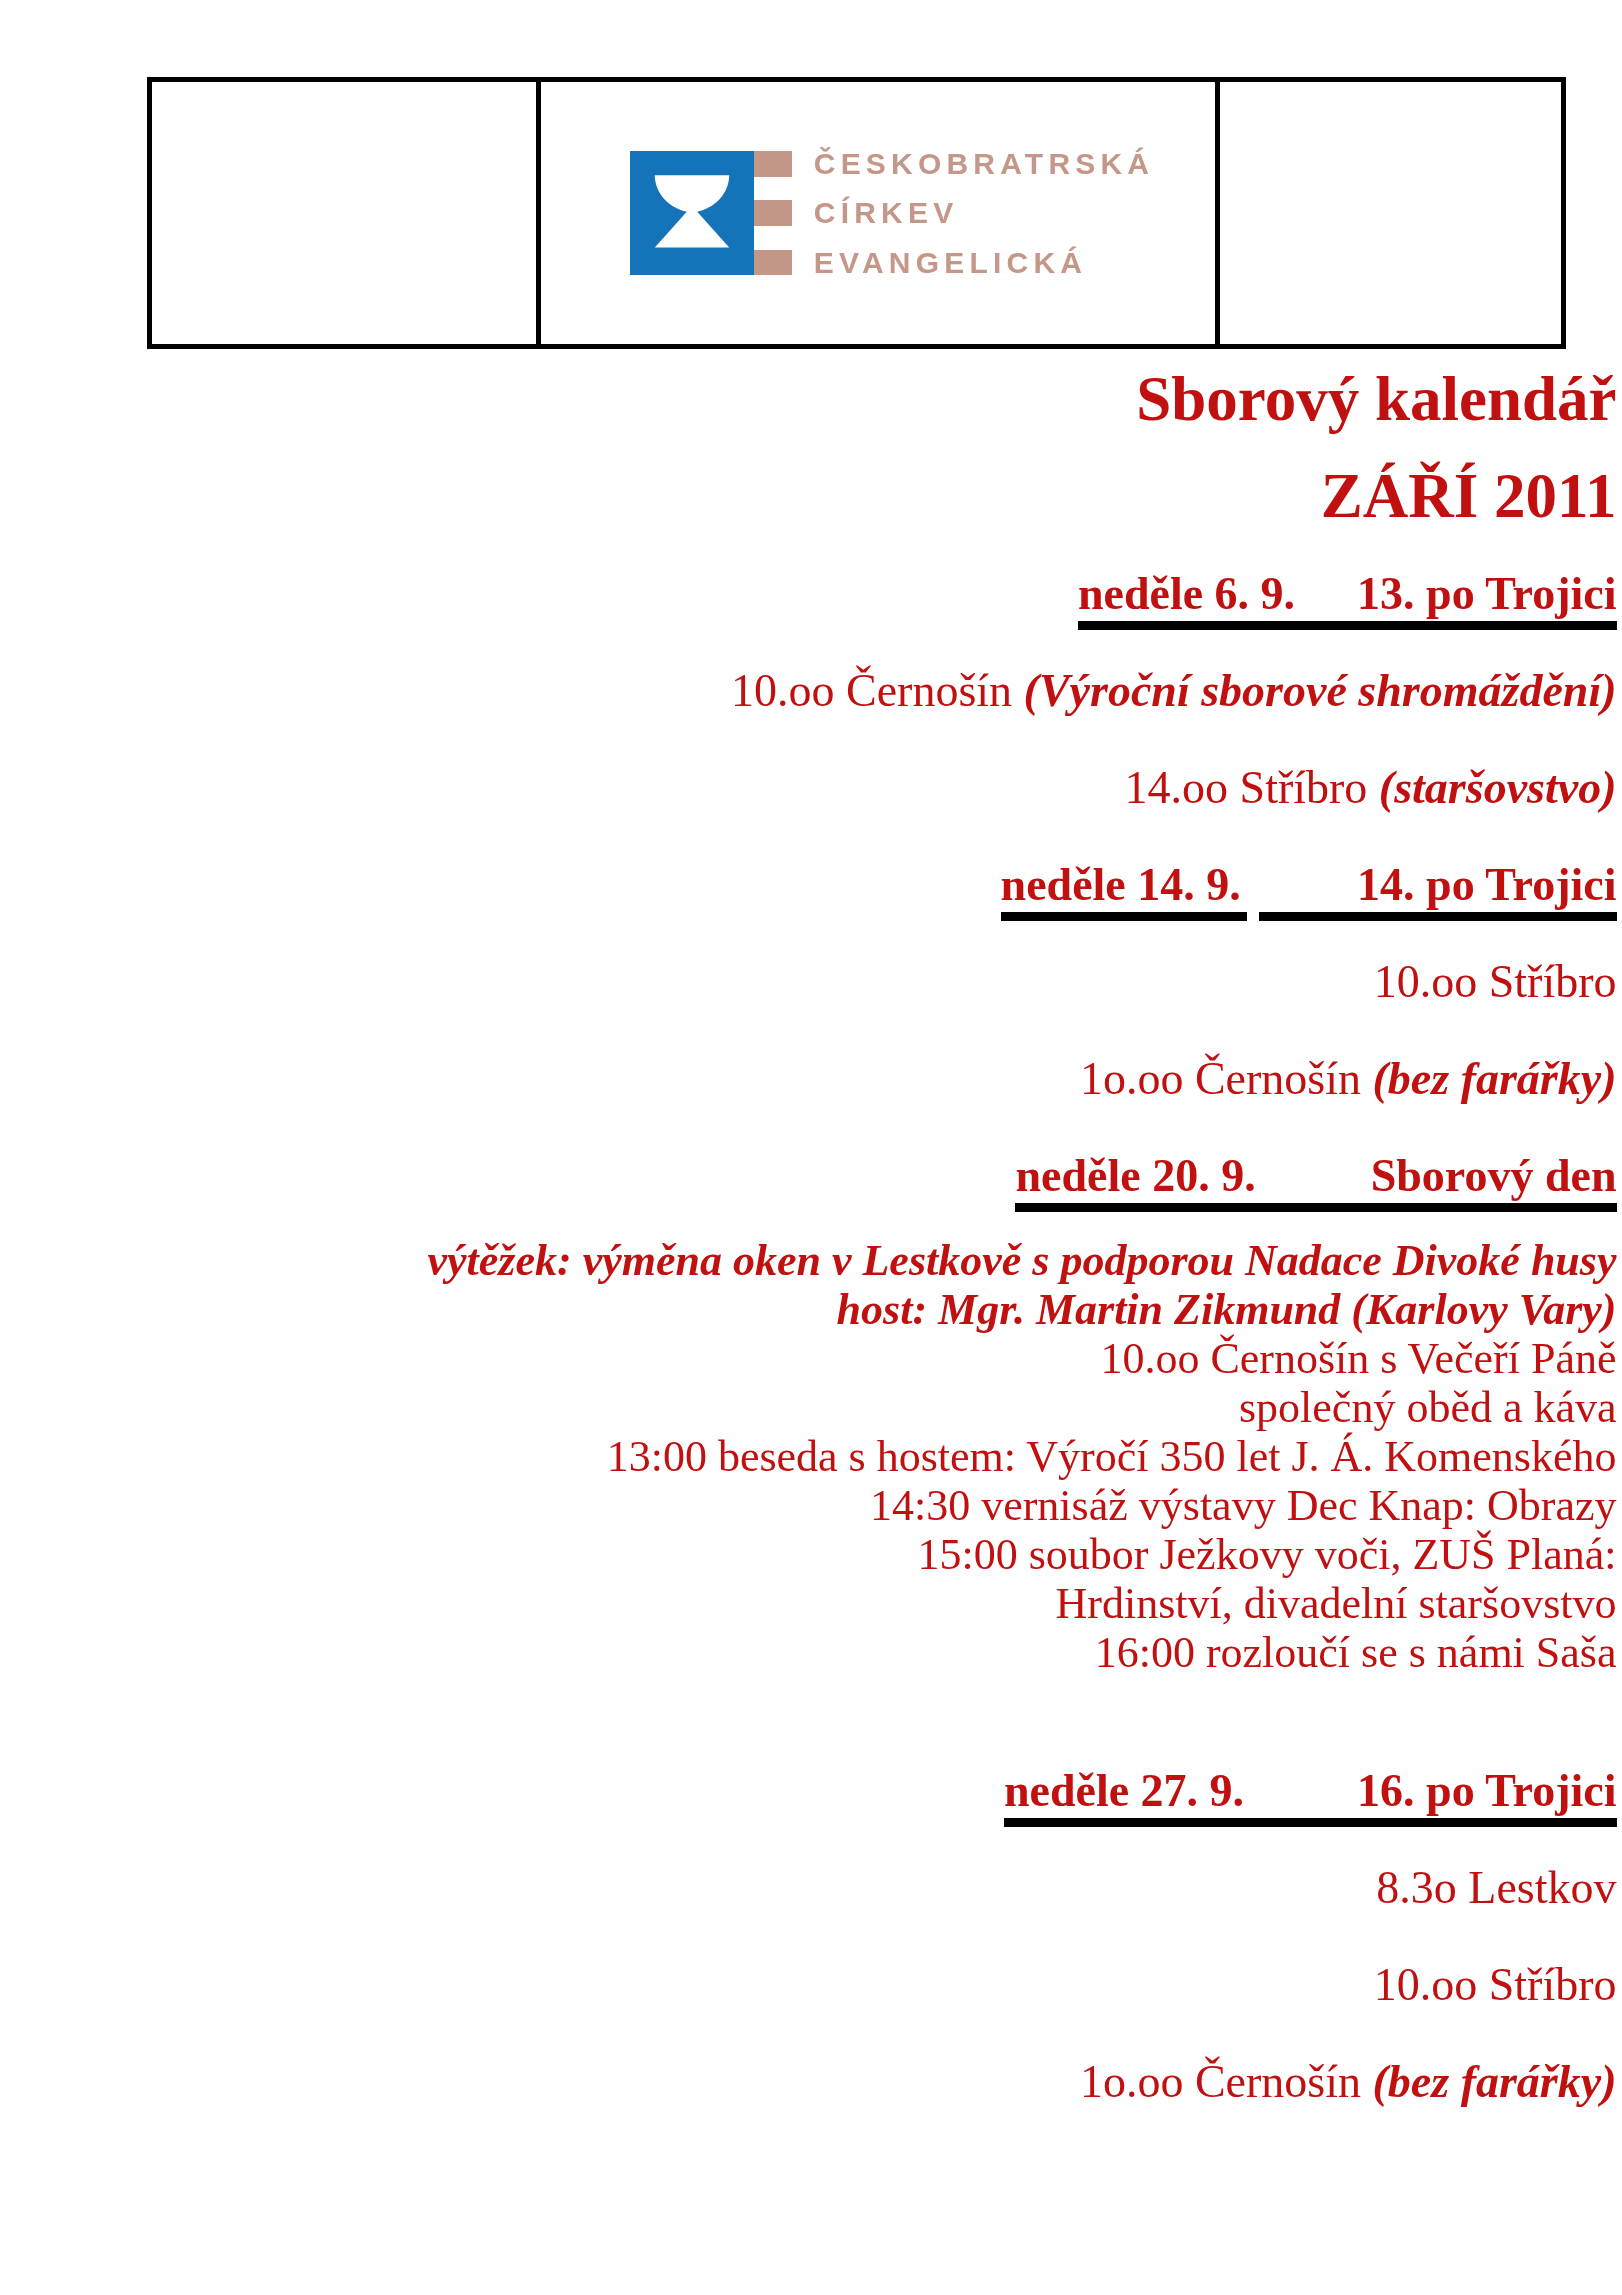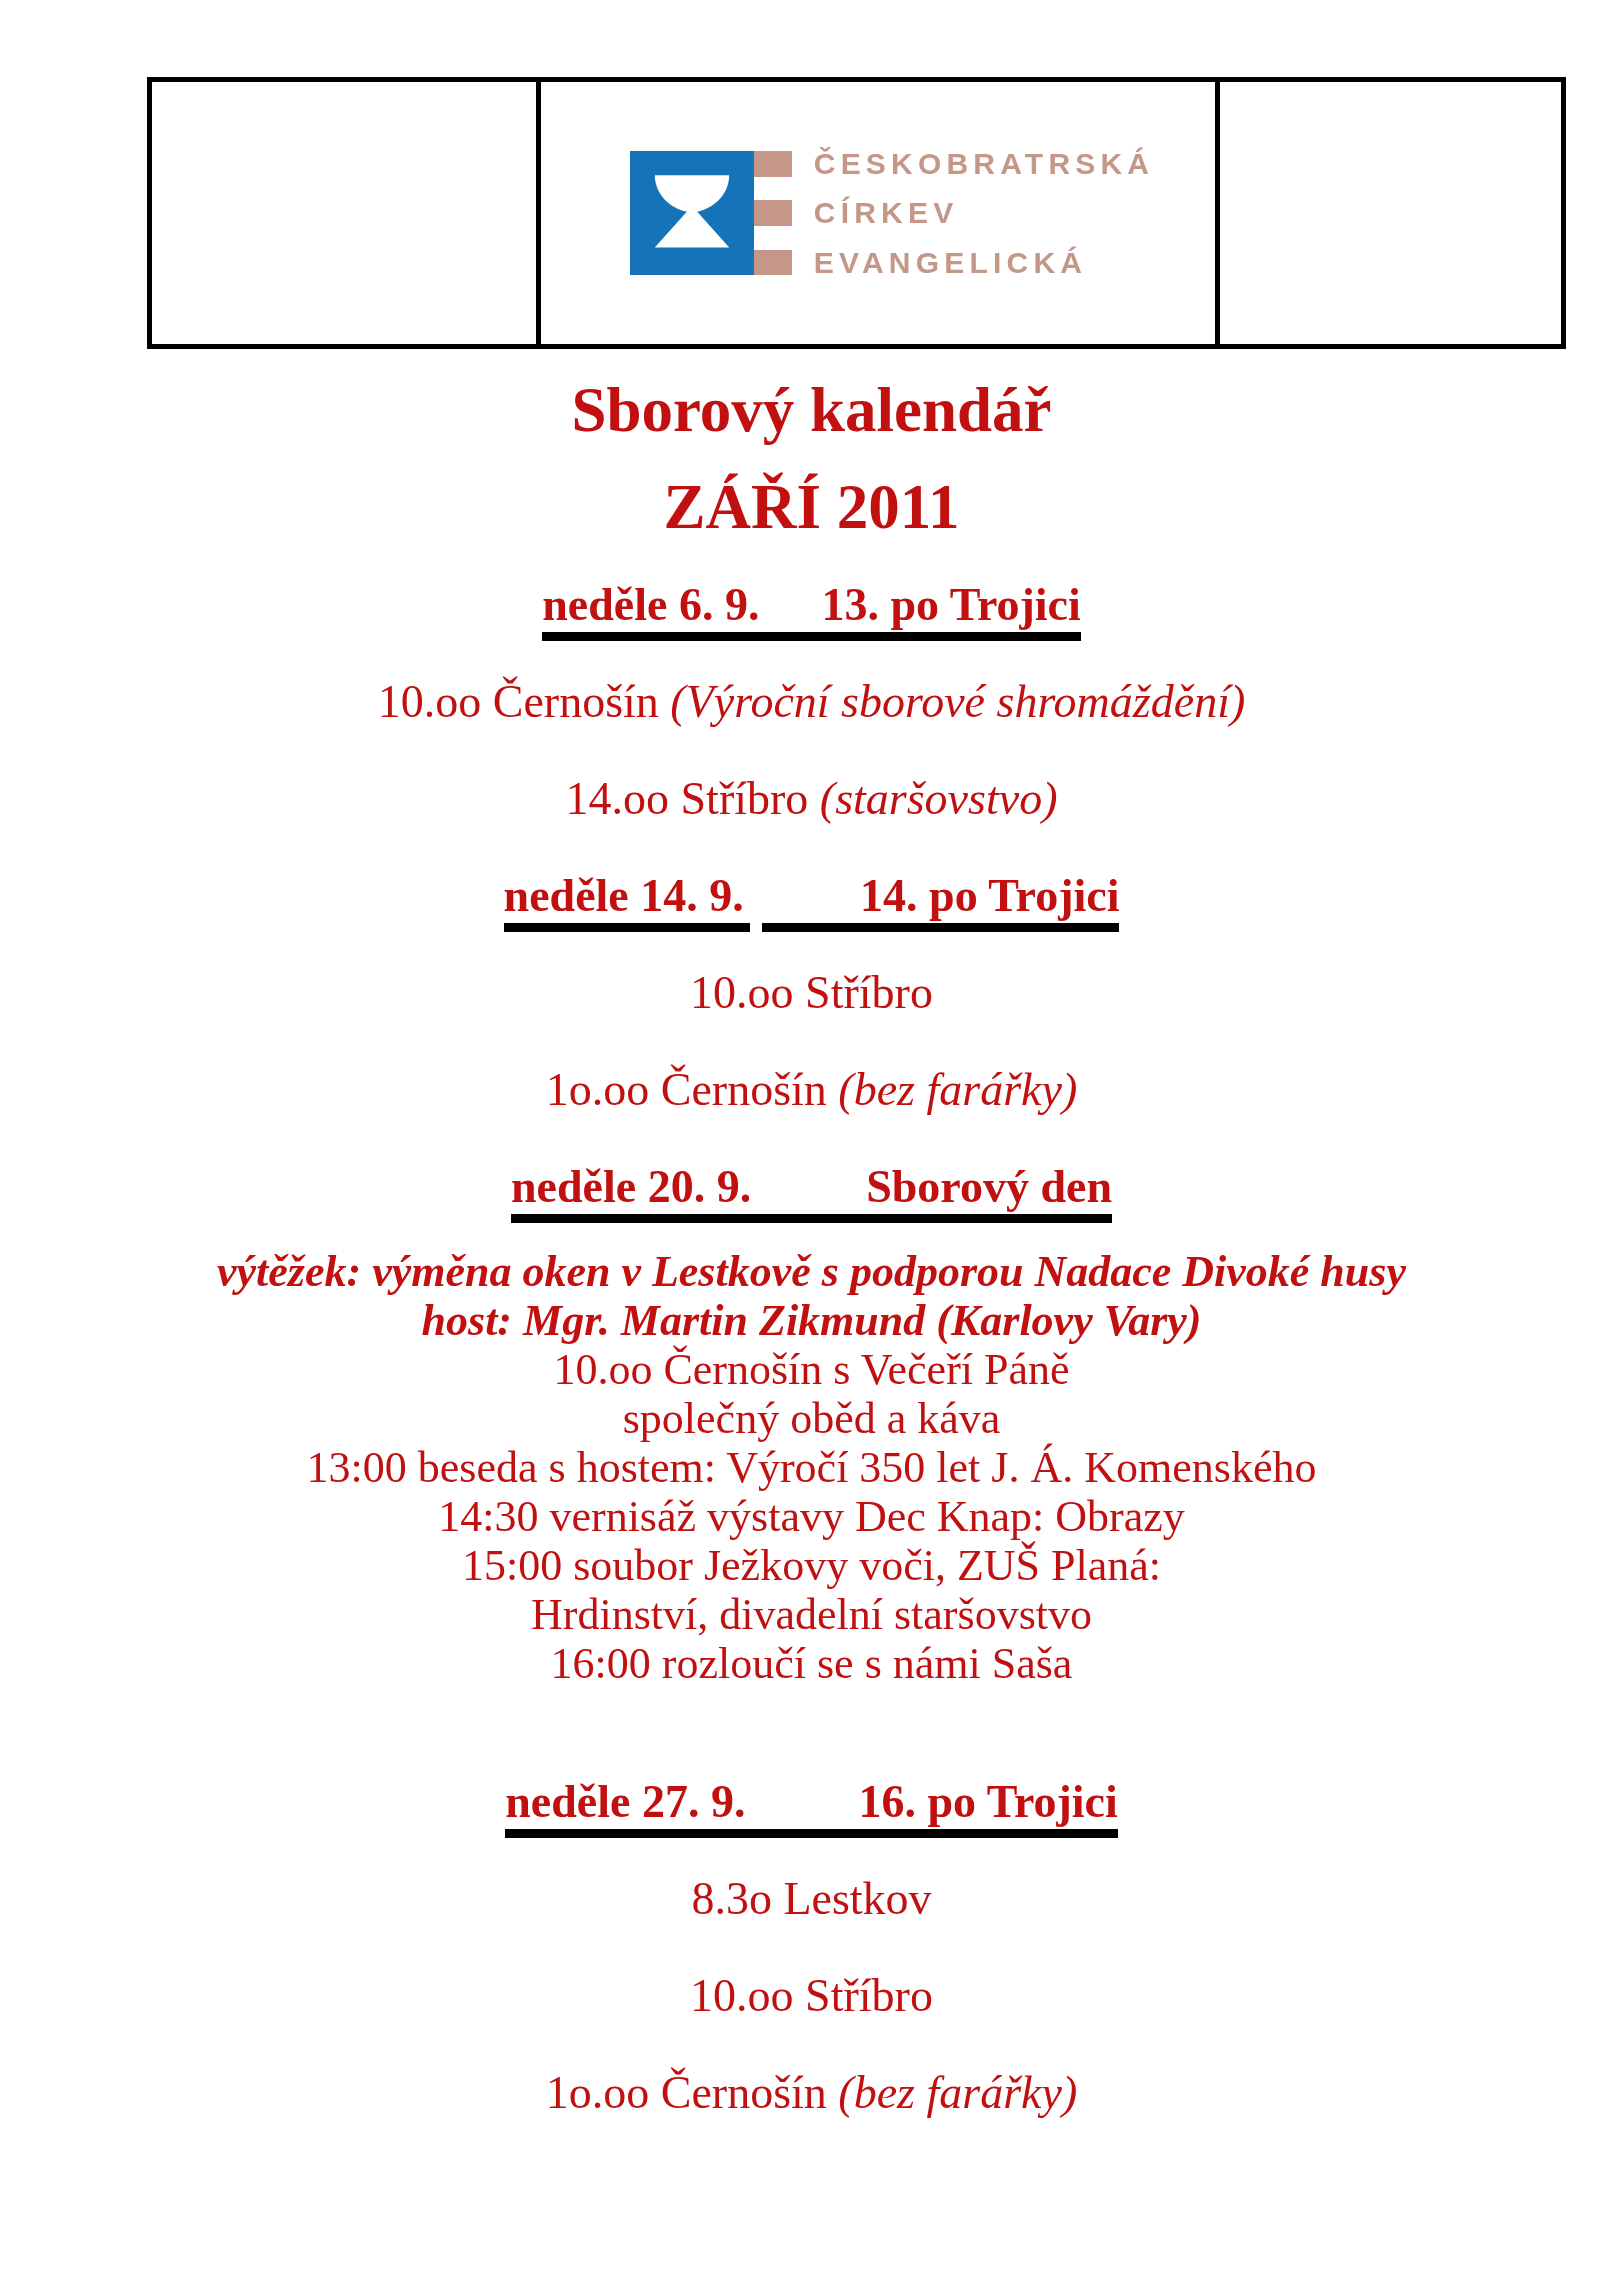--- a/index.html
+++ b/index.html
@@ -24,29 +24,29 @@
   .logo-col{height:124px;display:flex;flex-direction:column;justify-content:space-between;}
   .logo-row{height:25.5px;display:flex;align-items:center;}
   .logo-bar{width:38px;height:25.5px;background:#C49789;margin-right:22px;flex:0 0 auto;}
   .logo-text{
     font-family:"Liberation Sans", sans-serif;font-weight:bold;
     font-size:30px;letter-spacing:5.2px;line-height:25.5px;color:#C49789;white-space:nowrap;
   }
   
   .content{
     position:absolute;top:350px;left:6.5px;width:1610px;
-    text-align:center;color:#C11010;padding-top:12px;
+    text-align:right;color:#C11010;padding-top:1px;
   }
   .line{font-size:46px;height:97px;line-height:97px;white-space:nowrap;}
   .title-line{font-weight:bold;font-size:63px;}
   .heading{font-weight:bold;}
   .u{display:inline-block;line-height:1.04;padding-bottom:3.3px;border-bottom:9.2px solid #000;}
   .gap{display:inline-block;height:0.7px;vertical-align:baseline;}
   .g10{width:6.5px}.g18{width:11.8px}.g95{width:62px}.g150{width:98px}.g173{width:113px}.g175{width:115px}
-  .it{font-style:italic;}
+  .it{font-style:italic;font-weight:bold;}
   .bi{font-weight:bold;font-style:italic;}
   .line-sm{font-size:44px;height:49px;line-height:49px;white-space:nowrap;}
   .program{margin-top:11.8px;}
   .mt-big{margin-top:65px;}
 </style>
 </head>
 <body>
 
 <div class="header-table">
   <div class="ht-cell ht-left"></div>

